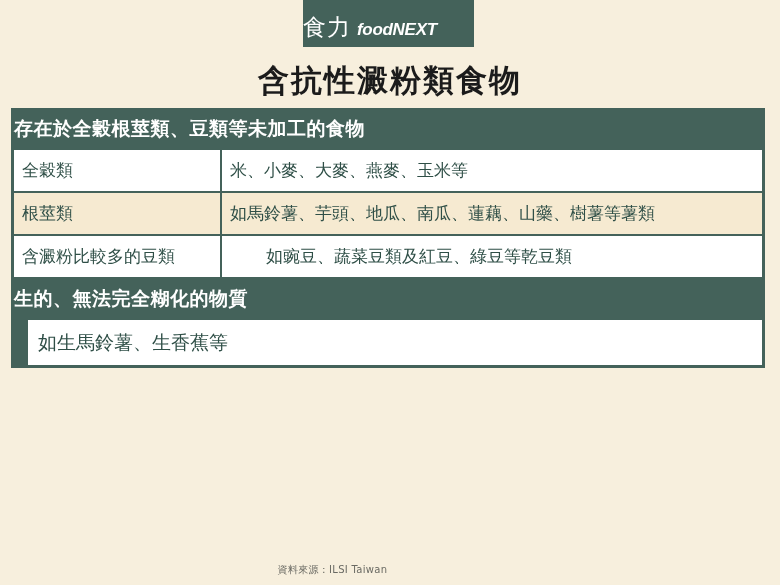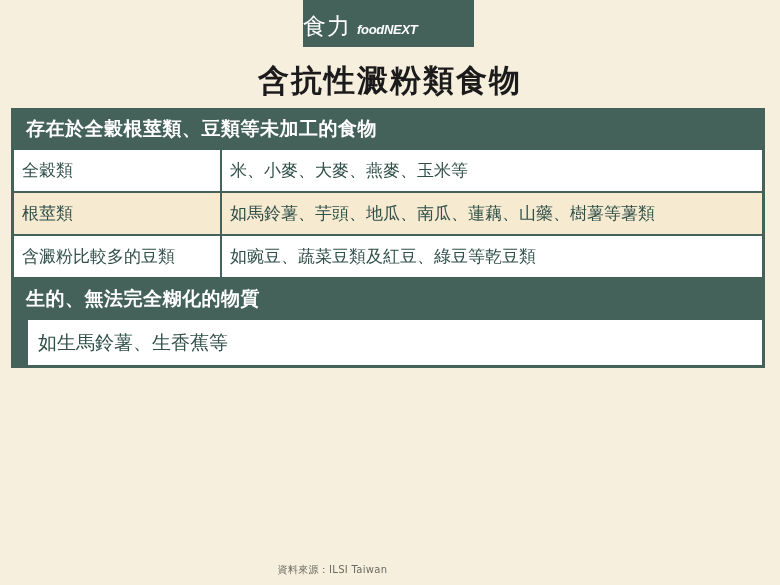--- a/index.html
+++ b/index.html
@@ -40,21 +40,21 @@
     color: #ffffff;
     white-space: nowrap;
   }
   .logo-cn {
     font-size: 23px;
     font-weight: 400;
     letter-spacing: 1px;
     font-family: "DejaVu Sans", "Liberation Sans", sans-serif;
   }
   .logo-en {
-    font-size: 13px;
+    font-size: 17px;
     font-style: italic;
     font-weight: 700;
     letter-spacing: -0.3px;
     font-family: "Liberation Sans", sans-serif;
     margin-top: 16px;
   }
 
   
   .title {
     position: absolute;
@@ -80,35 +80,35 @@
     box-sizing: border-box;
     padding: 0;
   }
 
   .section-head {
     background: #44625a;
     color: #ffffff;
     font-size: 19px;
     font-weight: 700;
     letter-spacing: 0.5px;
-    padding: 8px 10px 9px 14px;
+    padding: 8px 10px 9px 2px;
     line-height: 1.25;
     font-family: "DejaVu Sans", "Liberation Sans", sans-serif;
   }
 
   .rows {
     padding: 0 2px 2px 2px;
   }
 
   .row {
     display: flex;
     align-items: stretch;
     border-bottom: 2px solid #44625a;
   }
-  .row:last-child { border-bottom: none; }
+  .row:last-child { border-bottom: none; gap: 36px; }
 
   .row.white  { background: #ffffff; }
   .row.cream  { background: #f6ead1; text-align: center; }
 
   .cell {
     font-size: 17px;
     color: #2f4f47;
     padding: 9px 8px 10px 8px;
     line-height: 1.3;
     font-family: "DejaVu Sans", "Liberation Sans", sans-serif;

